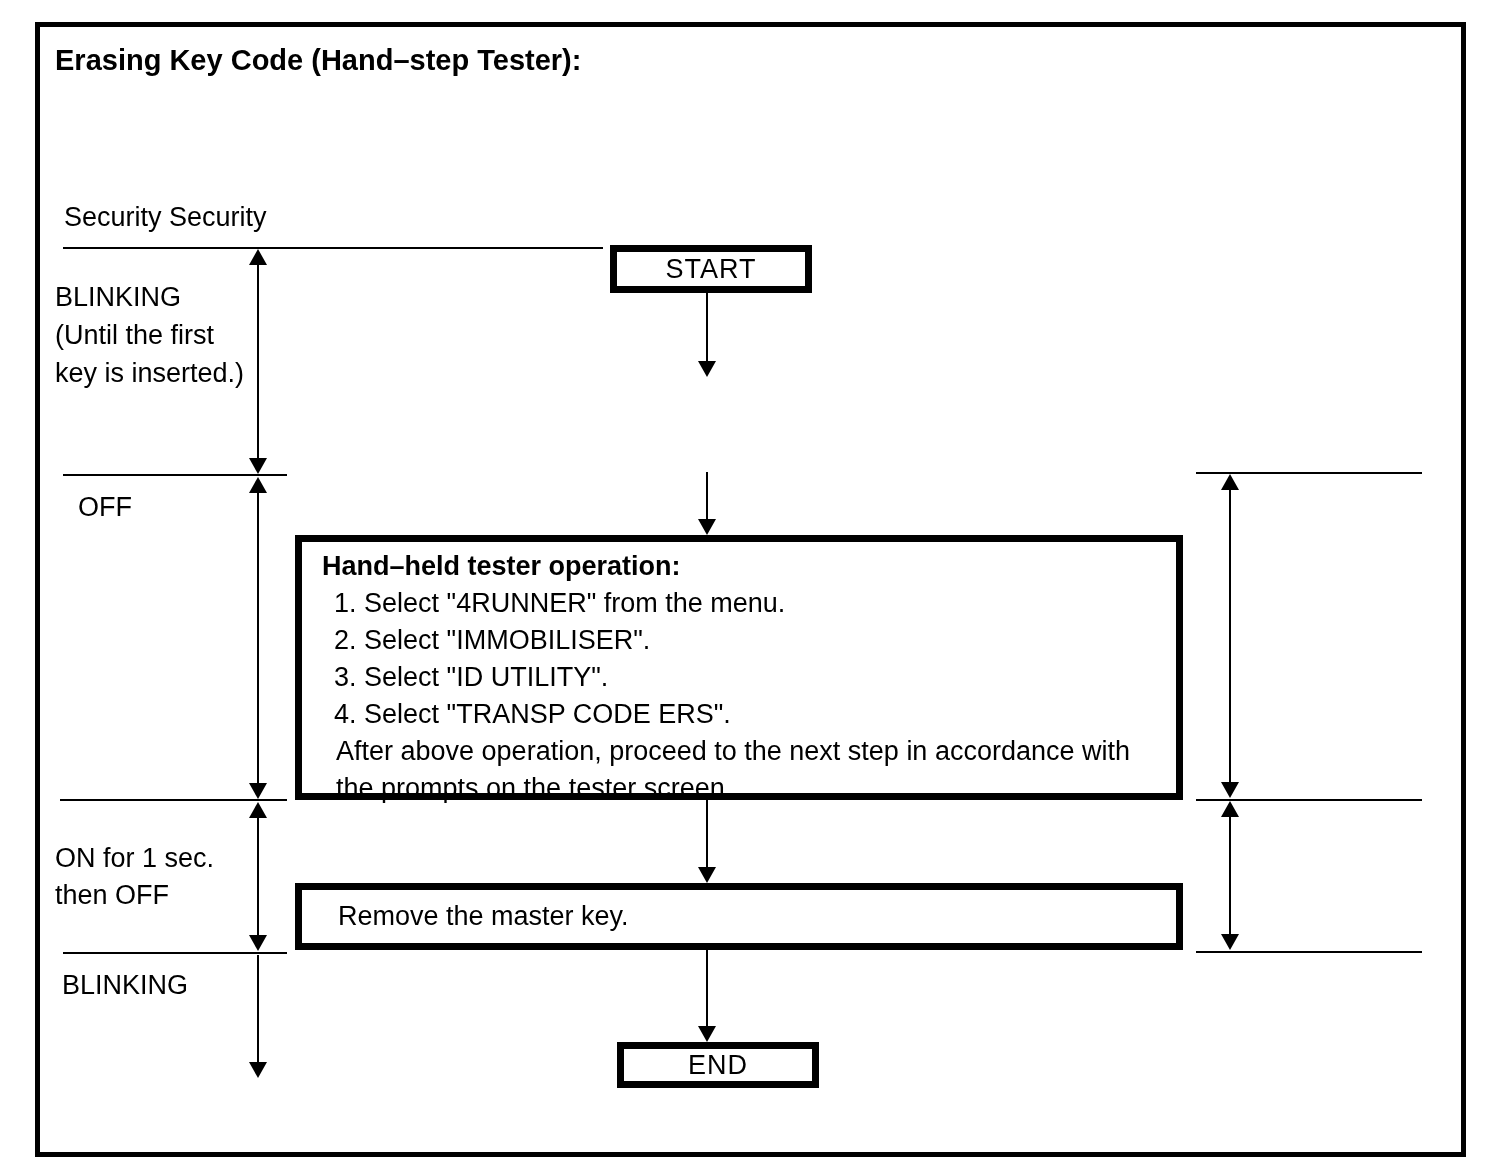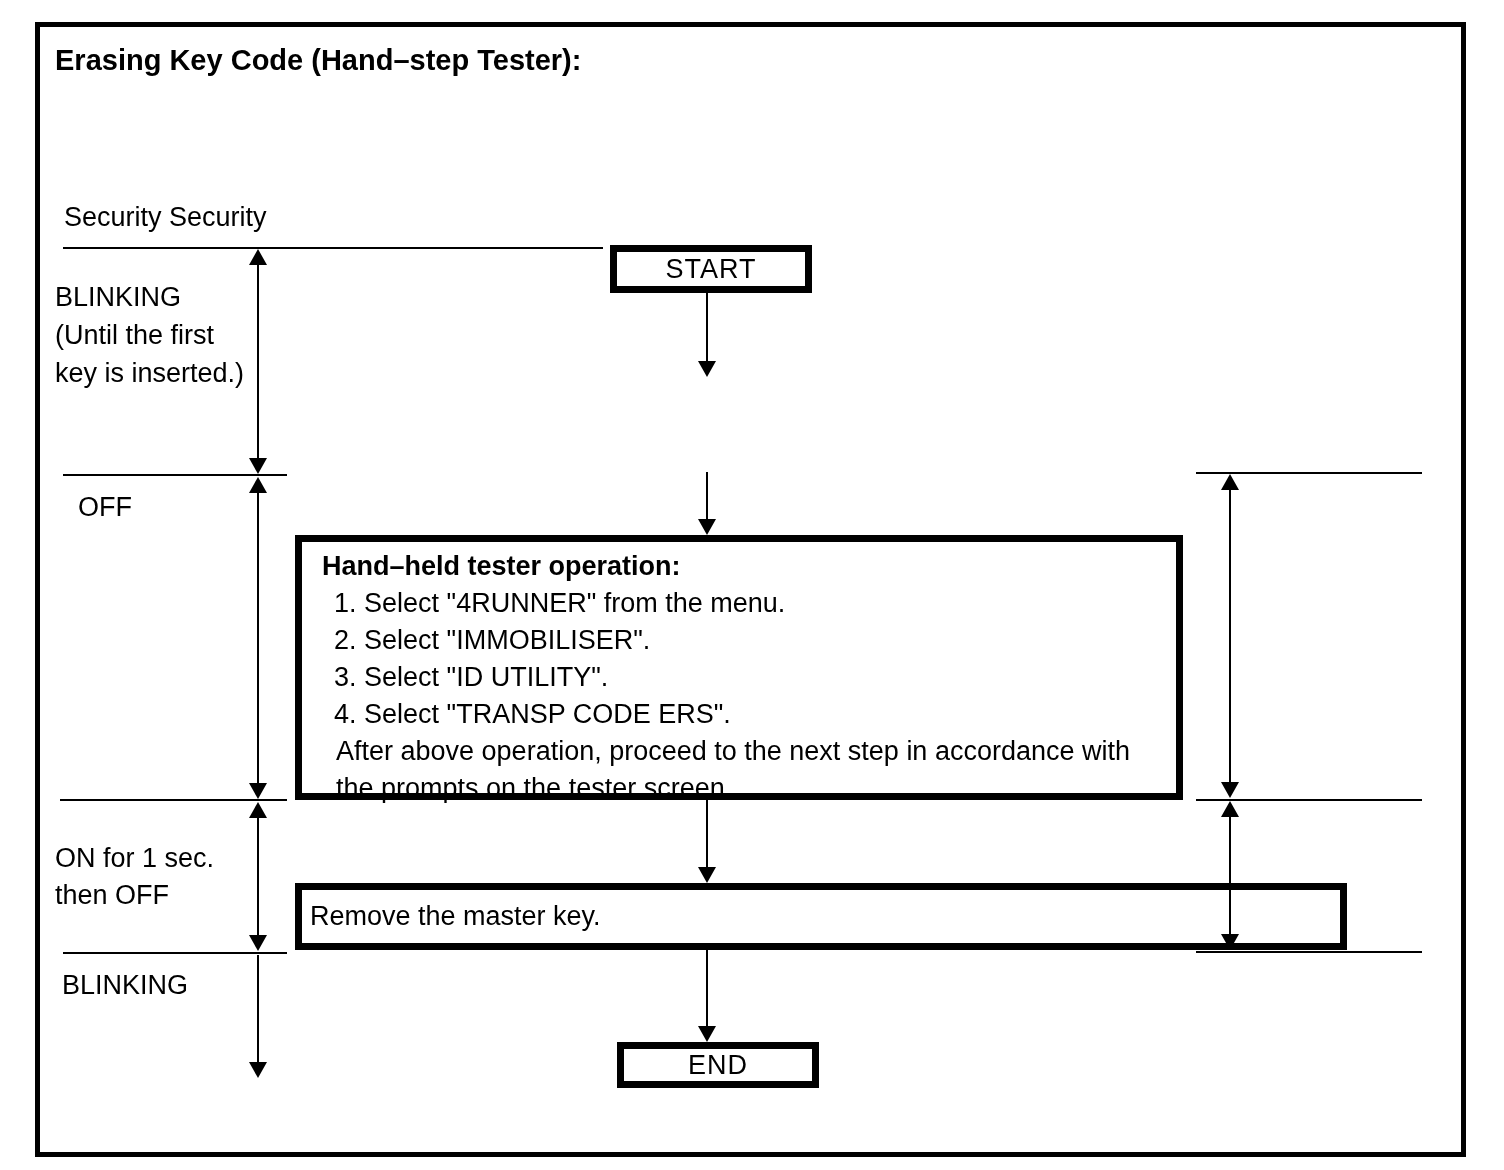--- a/index.html
+++ b/index.html
@@ -71,22 +71,22 @@
     left: 295px; top: 377px; width: 888px; height: 95px;
     padding: 12px 0 0 24px; line-height: 39px;
   }
   .proc2 {
     left: 295px; top: 535px; width: 888px; height: 265px;
     padding: 6px 0 12px 20px; line-height: 37px;
   }
   .proc2 .steps { margin-left: 12px; }
   .proc2 .note  { margin-left: 14px; }
   .proc3 {
-    left: 295px; top: 883px; width: 1052px; height: 67px;
-    display: flex; align-items: center; padding-left: 8px;
+    left: 295px; top: 883px; width: 888px; height: 67px;
+    display: flex; align-items: center; padding-left: 36px;
   }
 </style>
 </head>
 <body>
 
 <div id="canvas">
 
   <div class="frame"></div>
 
   <div class="title">Erasing Key Code (Hand–step Tester):</div>

